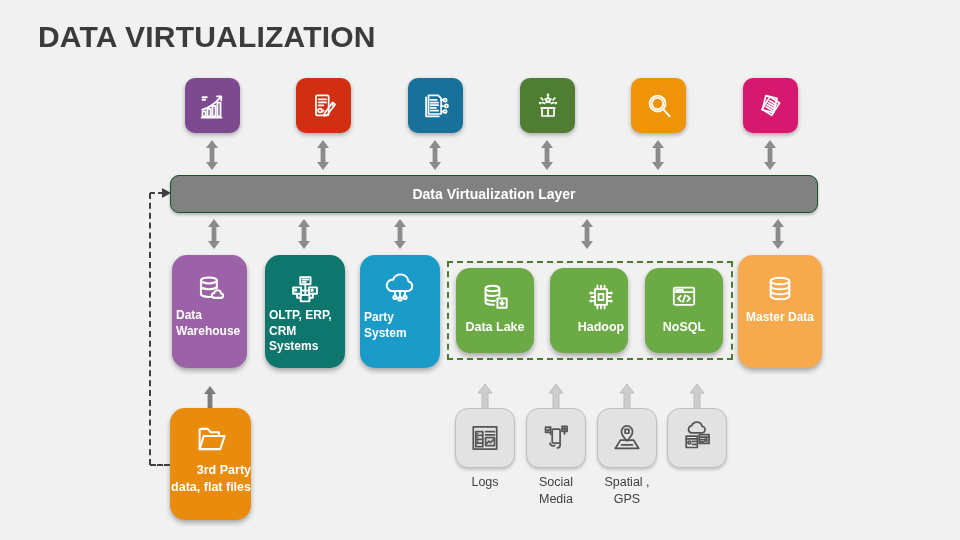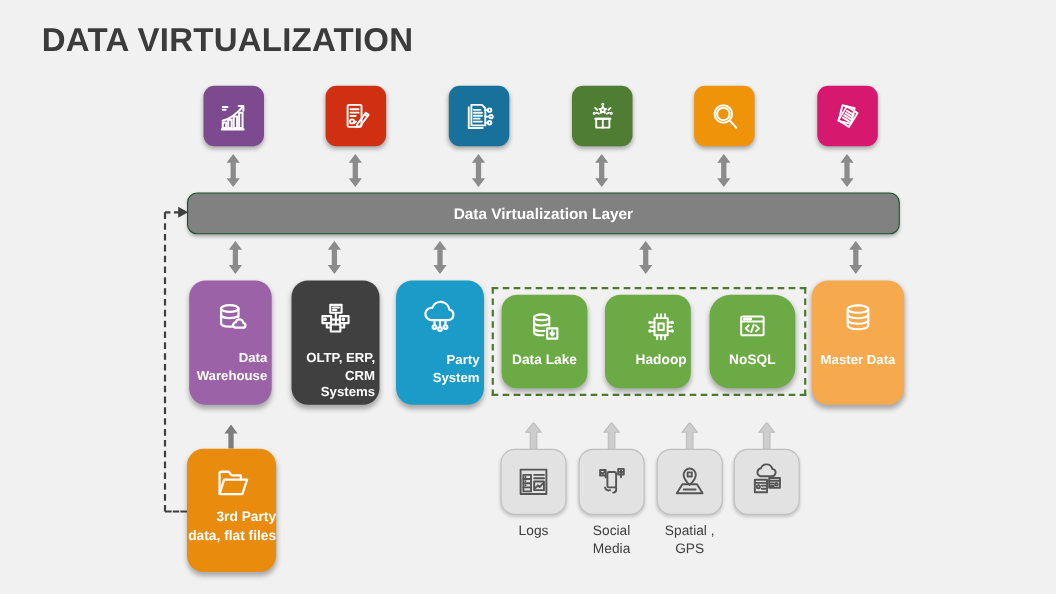--- a/index.html
+++ b/index.html
@@ -23,22 +23,22 @@
   .layer-bar { position:absolute; left:170px; top:175px; width:648px; height:38px;
                background:#818181; border:1px solid #14532d; border-radius:9px;
                display:flex; align-items:center; justify-content:center;
                box-shadow:0 2px 3px rgba(0,0,0,.25); }
   .layer-bar span { color:#ffffff; font-size:14px; font-weight:bold; }
 
   
   .box { position:absolute; top:255px; height:113px; border-radius:15px;
          display:flex; flex-direction:column; align-items:center;
          padding-top:15px; box-shadow:0 3px 5px rgba(0,0,0,.3); }
-  .box .lbl { margin-top:10px; color:#fff; font-size:12px; font-weight:bold;
-              text-align:right; line-height:1.3; padding:0 4px; }
+  .box .lbl { color:#fff; font-size:12px; font-weight:bold;
+              text-align:left; line-height:1.3; padding:0 4px; }
 
   .dashed-zone { position:absolute; left:447px; top:261px; width:286px; height:99px;
                  border:2px dashed #4c7a31; }
 
   .gbox { position:absolute; top:268px; width:78px; height:85px; border-radius:14px;
           display:flex; flex-direction:column; align-items:center; padding-top:11px;
           box-shadow:0 3px 5px rgba(0,0,0,.3); }
   .gbox .lbl { margin-top:5px; color:#fff; font-size:12.5px; font-weight:bold; text-align:right; }
 
   
@@ -179,21 +179,21 @@
   <div class="box" style="left: 172px; width: 75px; background-color: rgb(156, 98, 168);">
     <svg width="38" height="38" viewBox="0 0 24 24" fill="none" stroke="#fff" stroke-width="1.3" stroke-linecap="round" stroke-linejoin="round">
       <ellipse cx="11.3" cy="6.6" rx="5" ry="1.9"></ellipse>
       <path d="M6.3 6.6v8.6c0 1 2.2 1.8 5 1.8.7 0 1.4-.1 2-.2 M16.3 6.6v4.8"></path>
       <path d="M6.3 10.3c0 1 2.2 1.8 5 1.8 1.9 0 3.6-.4 4.5-.9"></path>
       <path d="M14.8 17.6c-.9 0-1.6-.7-1.6-1.5s.7-1.5 1.5-1.5c.2-1 1-1.8 2.1-1.8 1.2 0 2.2 1 2.2 2.1.7.1 1.3.7 1.3 1.4 0 .7-.6 1.3-1.4 1.3z"></path>
     </svg>
     <div class="lbl">Data Warehouse</div>
   </div>
 
-  <div class="box" style="left: 265px; width: 80px; background-color: #404040;">
+  <div class="box" style="left: 265px; width: 80px; background-color: #0f766e;">
     <svg width="38" height="38" viewBox="0 0 24 24" fill="none" stroke="#fff" stroke-width="1.2" stroke-linecap="round" stroke-linejoin="round">
       <rect x="9" y="4.5" width="6.5" height="4.5"></rect>
         <path d="M10.5 6h3.5 M10.5 7.5h2"></path>
       <rect x="4.5" y="11" width="5" height="4"></rect>
         <rect x="14.5" y="11" width="5" height="4"></rect>
       <rect x="9.3" y="15.8" width="5.5" height="4"></rect>
       <path d="M12.2 9v6.8 M9.5 13h5 M7 15v2.5h2.3 M17 15v2.5h-2.2"></path>
       <circle cx="6" cy="12.8" r=".5"></circle>
         <circle cx="16.5" cy="12.8" r=".5"></circle>
     </svg>
@@ -231,21 +231,21 @@
       <path d="M9.6 6.8V4.4 M12 6.8V4.4 M14.4 6.8V4.4 M9.6 17.2v2.4 M12 17.2v2.4 M14.4 17.2v2.4"></path>
       <path d="M8 9.4H5.6 M8 12H5.6 M8 14.6H5.6 M16 9.4h2.4 M16 12h2.4 M16 14.6h2.4"></path>
       <circle cx="5.2" cy="9.4" r=".4"></circle>
         <circle cx="5.2" cy="14.6" r=".4"></circle>
         <circle cx="18.8" cy="9.4" r=".4"></circle>
         <circle cx="18.8" cy="14.6" r=".4"></circle>
     </svg>
     <div class="lbl">Hadoop</div>
   </div>
 
-  <div class="gbox" style="left: 645px; background-color: rgb(108, 170, 69); border-radius: 19px;">
+  <div class="gbox" style="left: 645px; background-color: rgb(108, 170, 69);">
     <svg width="36" height="36" viewBox="0 0 24 24" fill="none" stroke="#fff" stroke-width="1.2" stroke-linecap="round" stroke-linejoin="round">
       <rect x="5.2" y="5.8" width="13.6" height="11.4" rx="1"></rect>
         <path d="M5.2 8.8h13.6"></path>
       <circle cx="7.2" cy="7.3" r=".45" fill="#fff"></circle>
         <circle cx="9" cy="7.3" r=".45" fill="#fff"></circle>
         <circle cx="10.8" cy="7.3" r=".45" fill="#fff"></circle>
       <path d="M9.8 11.2 L8 13 l1.8 1.8 M14.2 11.2 L16 13l-1.8 1.8 M12.8 10.8l-1.5 4.4"></path>
     </svg>
     <div class="lbl">NoSQL</div>
   </div>

